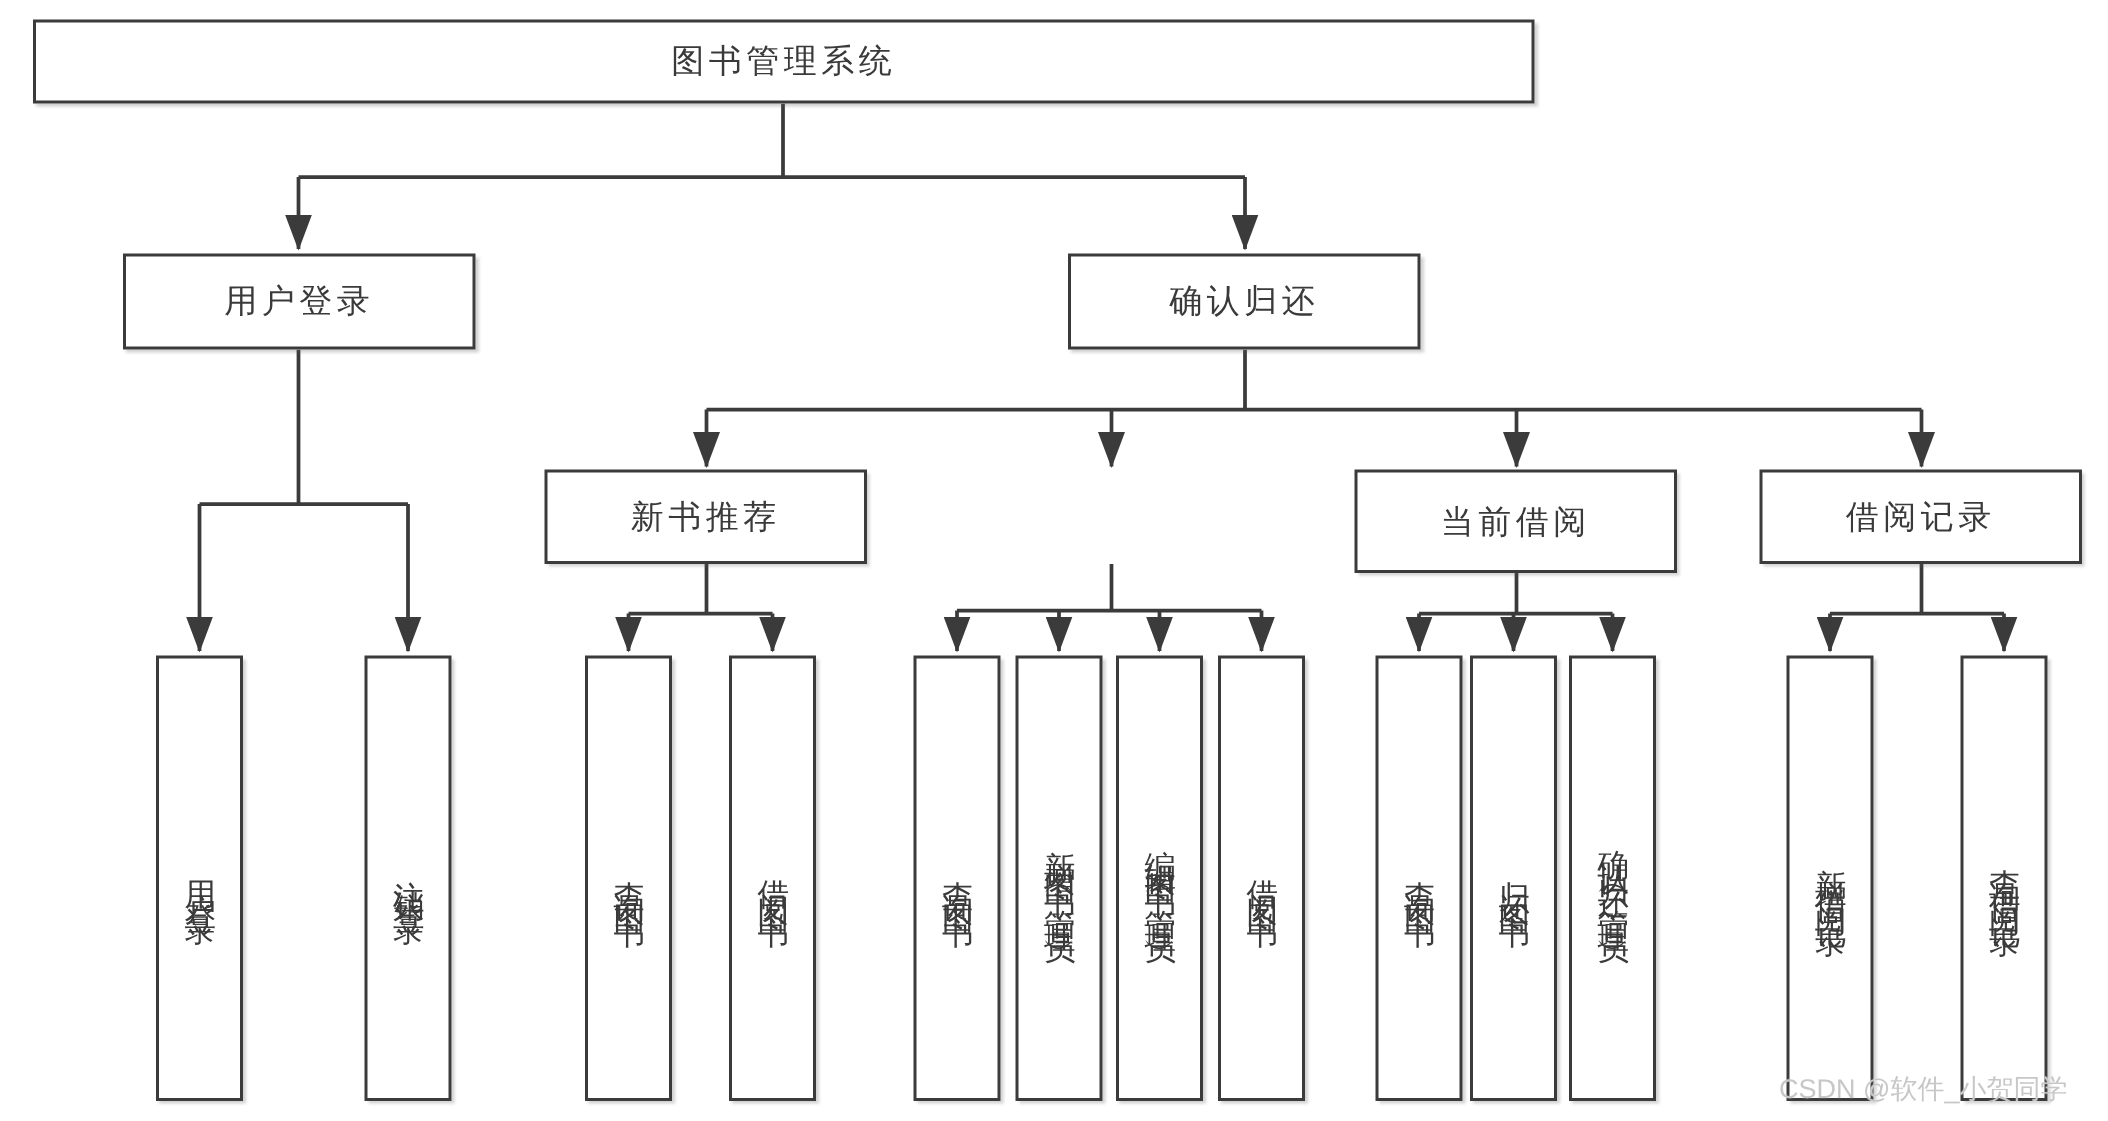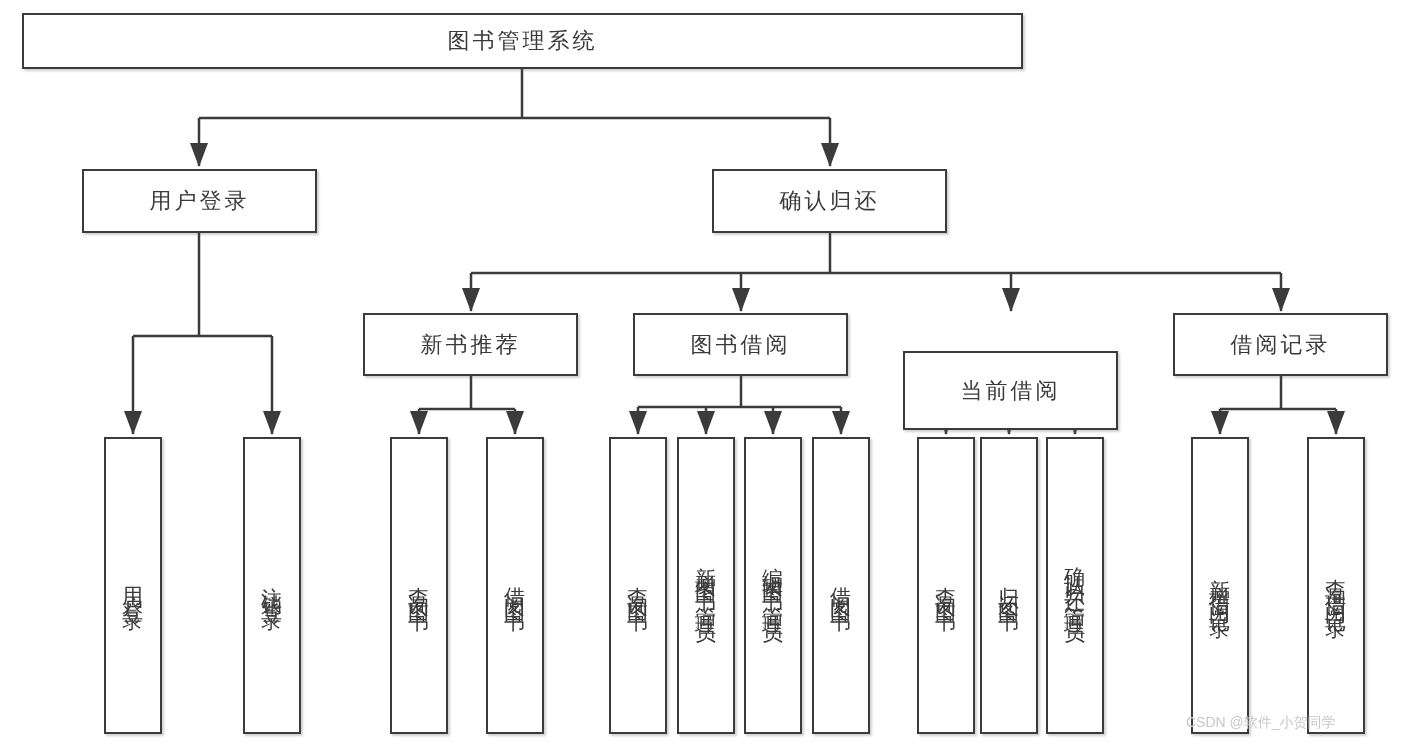--- a/index.html
+++ b/index.html
@@ -46,21 +46,21 @@
     font-size: 21px;
     letter-spacing: 8px;
     color: #3a3a3a;
     line-height: 1;
     white-space: nowrap;
   }
   .watermark {
     position: absolute;
     left: 1186px;
     top: 714px;
-    font-size: 14px;
+    font-size: 18px;
     color: #c7c7c7;
     white-space: nowrap;
     text-shadow: 0 0 1px rgba(255,255,255,0.6);
   }
 </style>
 </head>
 <body>
 
 <div id="stage">
 
@@ -133,24 +133,21 @@
   <div class="node" style="left:82px; top:169px; width:235px; height:64px;">
     <span class="hlabel">用户登录</span>
   </div>
   <div class="node" style="left:712px; top:169px; width:235px; height:64px;">
     <span class="hlabel">确认归还</span>
   </div>
 
   <div class="node" style="left:363px; top:313px; width:215px; height:63px;font-family:Liberation Mono, monospace;">
     <span class="hlabel">新书推荐</span>
   </div>
-  <div class="node" style="left:633px; top:313px; width:215px; height:63px;">
-    <span class="hlabel">图书借阅</span>
-  </div>
-  <div class="node" style="left:903px; top:313px; width:215px; height:79px;margin-top:38px;">
+  <div class="node" style="left:903px; top:313px; width:215px; height:69px;">
     <span class="hlabel">当前借阅</span>
   </div>
   <div class="node" style="left:1173px; top:313px; width:215px; height:63px;">
     <span class="hlabel">借阅记录</span>
   </div>
 
   <div class="node vnode" style="left:104px; top:437px; width:58px; height:297px;">
     <span class="vlabel">用户登录</span>
   </div>
   <div class="node vnode" style="left:243px; top:437px; width:58px; height:297px;">

